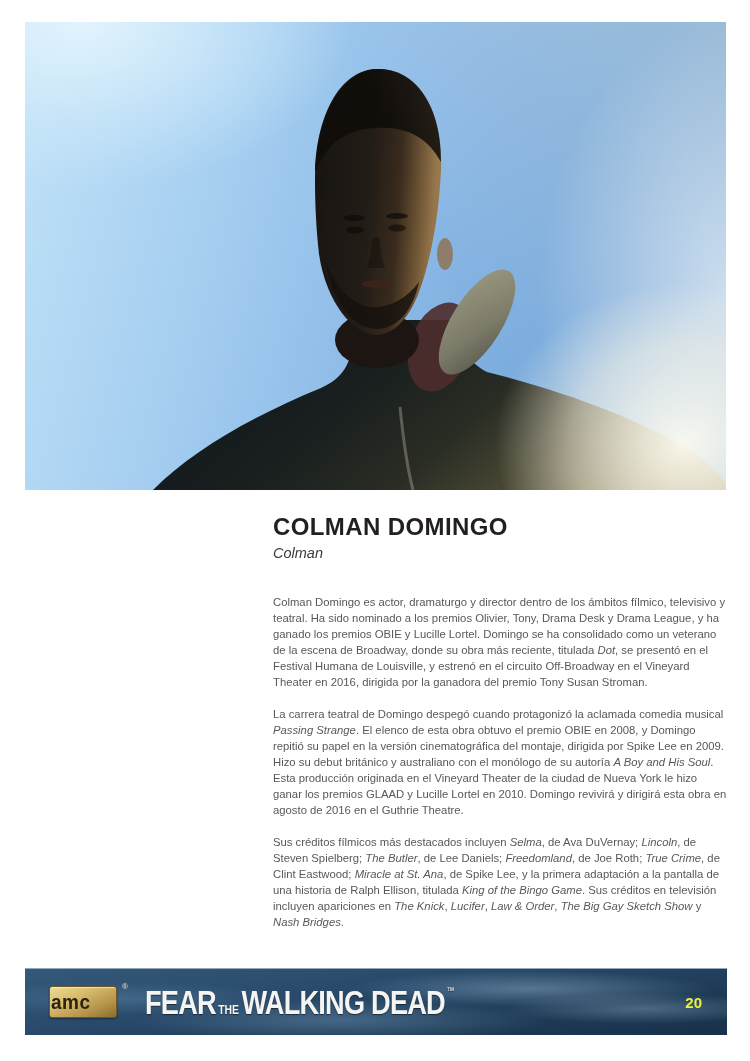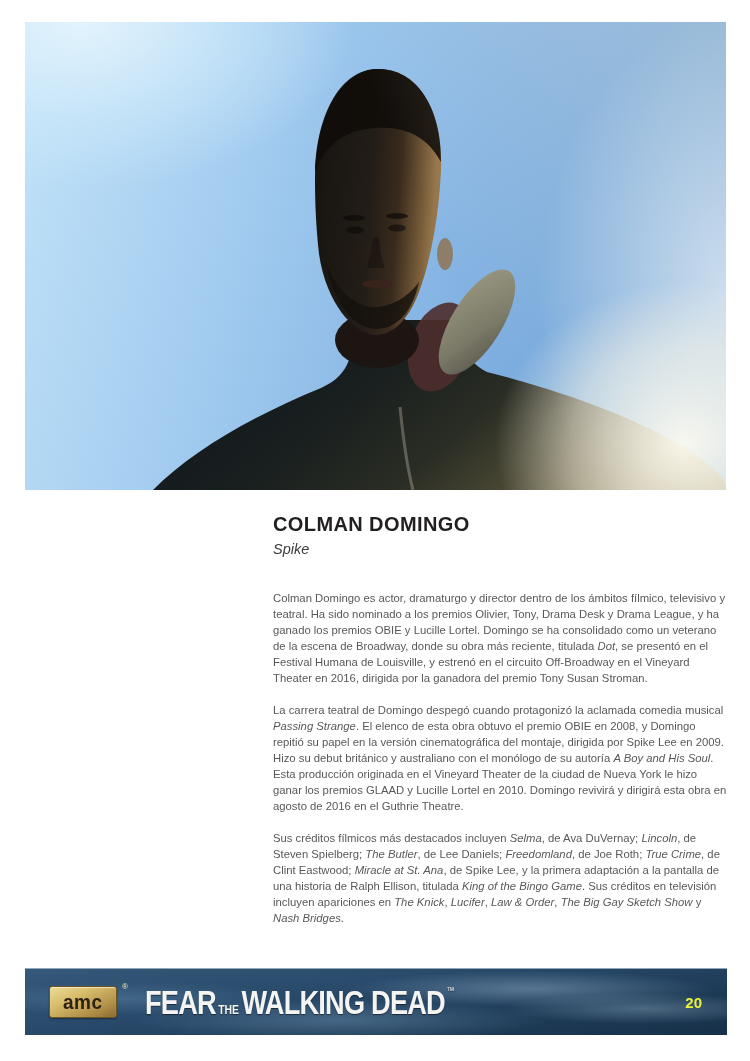--- a/index.html
+++ b/index.html
@@ -23,21 +23,21 @@
     position:absolute; inset:0; pointer-events:none;
     background:
       radial-gradient(ellipse 270px 230px at 94% 90%, rgba(255,252,240,0.92) 0%, rgba(255,249,232,0.5) 42%, rgba(255,249,232,0) 70%),
       radial-gradient(ellipse 300px 430px at 101% 58%, rgba(255,255,255,0.6) 0%, rgba(255,255,255,0) 65%),
       linear-gradient(245deg, rgba(255,243,212,0.30) 0%, rgba(255,243,212,0) 42%);
   }
 
   
   .content { position:absolute; left:273px; top:514px; width:458px; }
   .profile-name {
-    margin:0; font-size:20px; font-weight:700; color:#231f20;
+    margin:0; font-size:24px; font-weight:700; color:#231f20;
     letter-spacing:0.4px; line-height:1.05;
   }
   .profile-role {
     margin:7px 0 0 0; font-size:14.5px; font-style:italic; color:#3c3c3e; line-height:1.1;
   }
   .bio { margin-top:32px; width:456px; }
   .bio p {
     margin:0 0 16px 0; font-size:11.3px; line-height:16px; color:#57585b;
   }
   .bio p i { font-style:italic; }
@@ -51,21 +51,21 @@
       radial-gradient(ellipse 300px 30px at 45% 78%, rgba(150,190,220,0.30), rgba(150,190,220,0) 70%),
       radial-gradient(ellipse 200px 22px at 88% 60%, rgba(186,214,235,0.30), rgba(186,214,235,0) 70%),
       radial-gradient(ellipse 240px 24px at 14% 45%, rgba(120,165,200,0.28), rgba(120,165,200,0) 70%),
       linear-gradient(172deg, #35597a 0%, #28496a 40%, #1d3a55 75%, #173049 100%);
   }
   .amc-box {
     position:absolute; left:24px; top:17px; width:68px; height:32px;
     border-radius:3px; border:1px solid #6e5524; box-sizing:border-box;
     background:linear-gradient(155deg, #ecdc95 0%, #d8bd6c 35%, #b3924a 72%, #8a6c2e 100%);
     box-shadow:inset 0 1px 1px rgba(255,255,250,0.55), 0 1px 2px rgba(0,0,0,0.4);
-    display:flex; align-items:center; justify-content:center;
+    display:flex; align-items:center; justify-content:flex-start;
   }
   .amc-text {
     font-size:20px; font-weight:700; color:#2b2114; letter-spacing:0.5px;
     line-height:1; transform:scaleX(0.95);
   }
   .amc-reg { position:absolute; left:97px; top:13px; font-size:8px; color:#efe5bf; }
   .ftwd {
     position:absolute; left:120px; top:0; height:100%;
     display:flex; align-items:center; color:#f4f4f2;
     transform:scaleX(0.8); transform-origin:left center;
@@ -144,21 +144,21 @@
       <path d="M300,238 C310,286 330,306 351,307 C370,307 387,292 394,260
                C381,278 361,287 345,285 C325,282 308,262 300,238 Z" fill="#14100c" opacity="0.8"></path>
 
       <path d="M375,385 C378,415 382,445 388,468" stroke="rgba(230,220,200,0.30)" stroke-width="3" fill="none"></path>
     </svg>
     <div class="flare"></div>
   </div>
 
   <div class="content">
     <h1 class="profile-name">COLMAN DOMINGO</h1>
-    <div class="profile-role">Spike</div>
+    <div class="profile-role">Colman</div>
     <div class="bio">
         <p><span>Colman Domingo es actor, dramaturgo y director dentro de los ámbitos fílmico, televisivo y teatral. Ha sido nominado a los premios Olivier, Tony, Drama Desk y Drama League, y ha ganado los premios OBIE y Lucille Lortel. Domingo se ha consolidado como un veterano de la escena de Broadway, donde su obra más reciente, titulada </span><i>Dot</i><span>, se presentó en el Festival Humana de Louisville, y estrenó en el circuito Off-Broadway en el Vineyard Theater en 2016, dirigida por la ganadora del premio Tony Susan Stroman.</span></p>
         <p><span>La carrera teatral de Domingo despegó cuando protagonizó la aclamada comedia musical </span><i>Passing Strange</i><span>. El elenco de esta obra obtuvo el premio OBIE en 2008, y Domingo repitió su papel en la versión cinematográfica del montaje, dirigida por Spike Lee en 2009. Hizo su debut británico y australiano con el monólogo de su autoría </span><i>A Boy and His Soul</i><span>. Esta producción originada en el Vineyard Theater de la ciudad de Nueva York le hizo ganar los premios GLAAD y Lucille Lortel en 2010. Domingo revivirá y dirigirá esta obra en agosto de 2016 en el Guthrie Theatre.</span></p>
         <p><span>Sus créditos fílmicos más destacados incluyen </span><i>Selma</i><span>, de Ava DuVernay; </span><i>Lincoln</i><span>, de Steven Spielberg; </span><i>The Butler</i><span>, de Lee Daniels; </span><i>Freedomland</i><span>, de Joe Roth; </span><i>True Crime</i><span>, de Clint Eastwood; </span><i>Miracle at St. Ana</i><span>, de Spike Lee, y la primera adaptación a la pantalla de una historia de Ralph Ellison, titulada </span><i>King of the Bingo Game</i><span>. Sus créditos en televisión incluyen apariciones en </span><i>The Knick</i><span>, </span><i>Lucifer</i><span>, </span><i>Law &amp; Order</i><span>, </span><i>The Big Gay Sketch Show</i><span> y </span><i>Nash Bridges</i><span>.</span></p>
       </div>
   </div>
 
   <div class="footer">
     <div class="amc-box">
       <span class="amc-text">amc</span>

